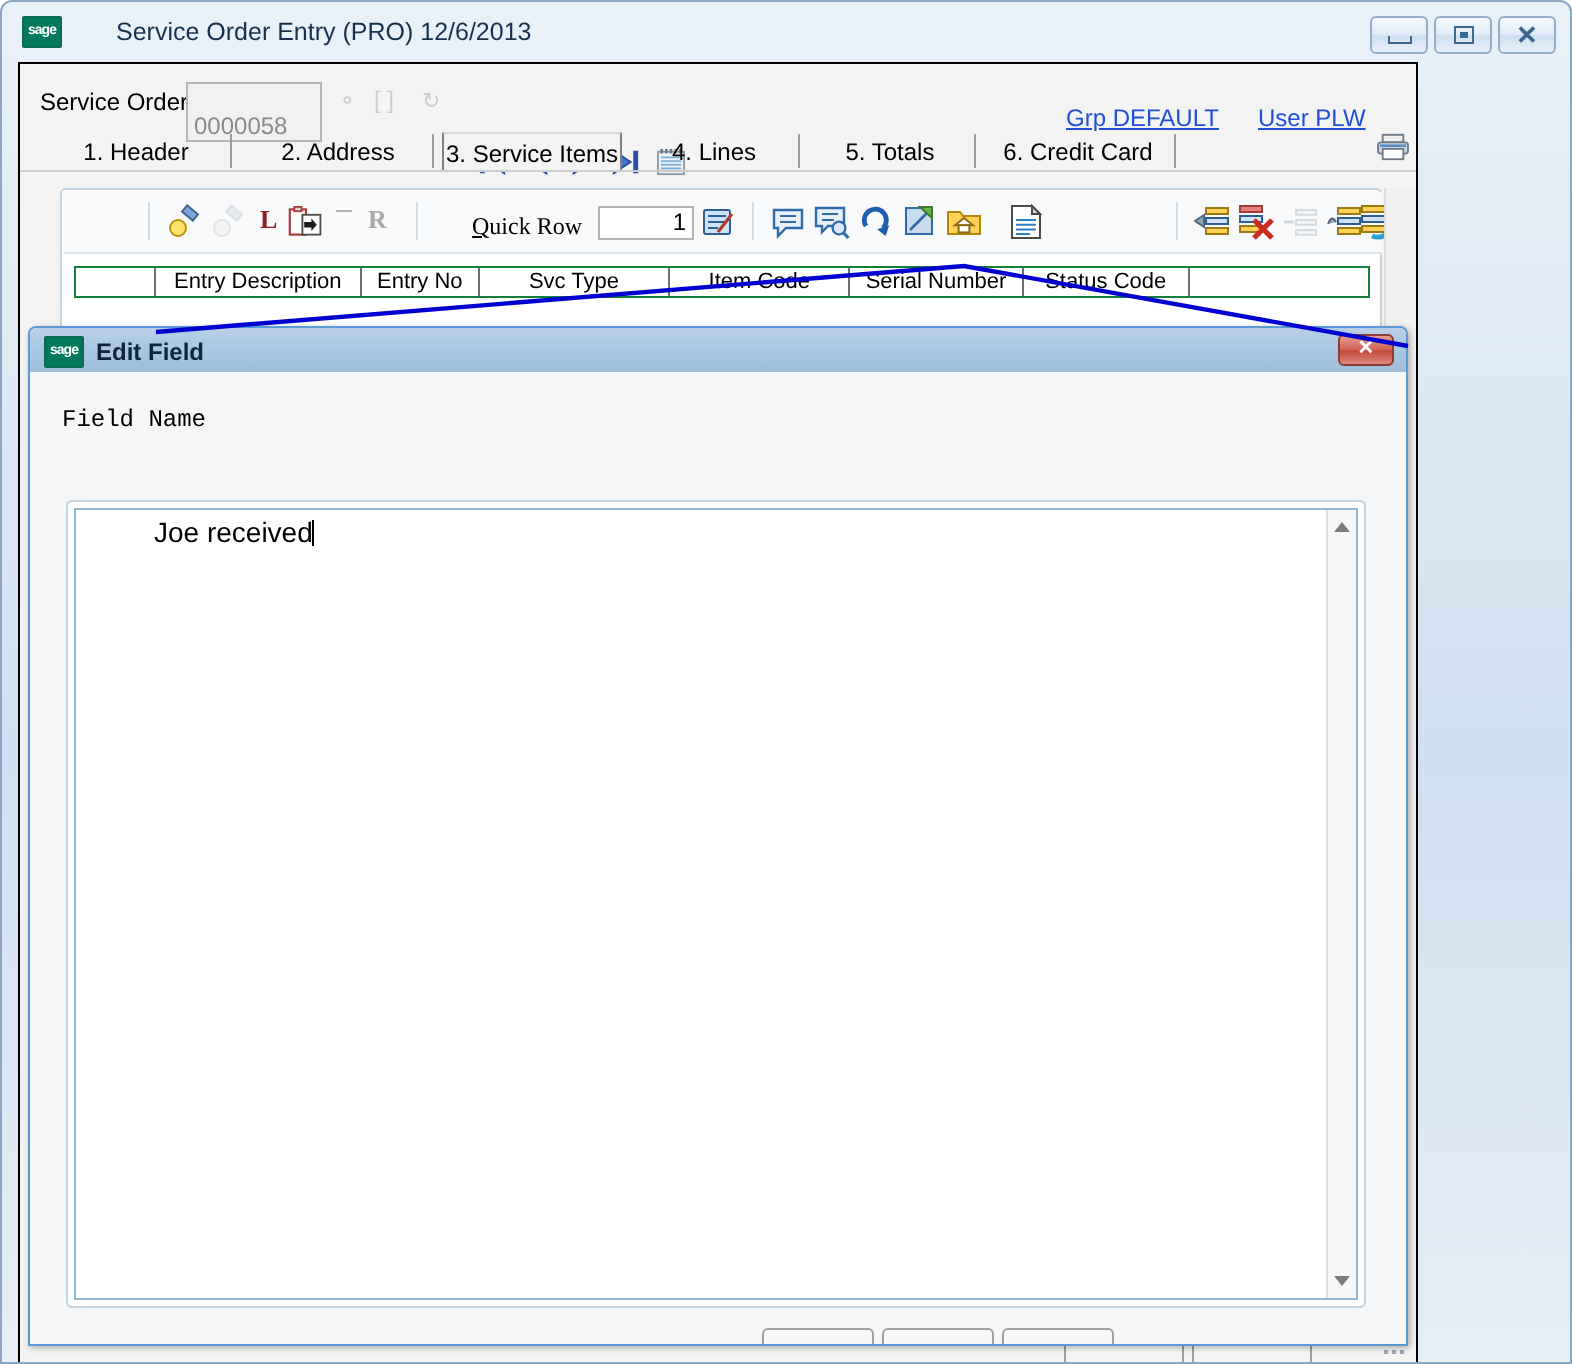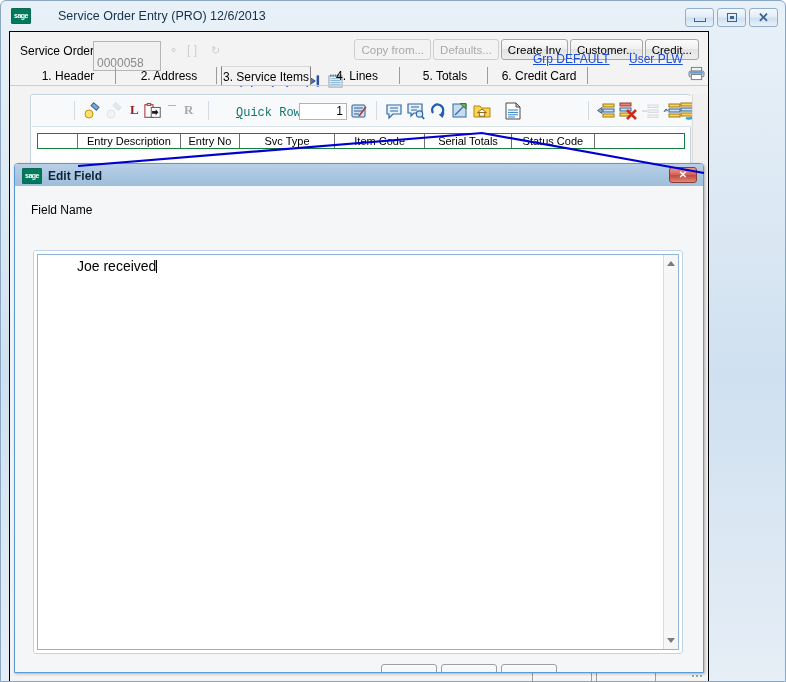--- a/index.html
+++ b/index.html
@@ -183,21 +183,21 @@
   }
   .grid-toolbar {
     position: absolute;
     left: 1px; top: 1px;
     width: 659px; height: 30px;
     border-bottom: 1px solid #d9e3ec;
     background: #f7f9fb;
   }
   .tb-sep { position: absolute; top: 5px; width: 0; height: 19px; border-left: 1px solid #d2dbe3; }
   .tb-ico { position: absolute; top: 6px; width: 18px; height: 18px; }
-  .qr-label { position: absolute; left: 204px; top: 10px; font-size: 12px; color: #0f766e; font-family:Liberation Mono, monospace;}
+  .qr-label { position: absolute; left: 204px; top: 10px; font-size: 12px; color: #000000; font-family:Liberation Serif, serif;}
   .qr-input {
     position: absolute; left: 267px; top: 7px;
     width: 48px; height: 17px;
     box-sizing: border-box;
     border: 1px solid #b3b3b3;
     background: #ffffff;
     font-size: 12px;
     text-align: right;
     padding: 0 3px;
     color: #000;
@@ -275,21 +275,21 @@
     border-radius: 3px;
     background: linear-gradient(to bottom, #e59d95 0%, #d4665a 45%, #c4493c 55%, #dd8a80 100%);
     color: #ffffff;
     font-size: 10px;
     font-weight: bold;
     display: flex; align-items: center; justify-content: center;
     line-height: 1;
     font-family: "Liberation Sans", sans-serif;
   }
   .dlg-body { position: absolute; left: 0; top: 22px; width: 688px; height: 486px; background: #f4f6f8; }
-  .fn-label { position: absolute; left: 16px; top: 17px; font-size: 12px; color: #000; font-family: Liberation Sans, sans-serif; }
+  .fn-label { position: absolute; left: 16px; top: 17px; font-size: 12px; color: #000; font-family: Liberation Mono, monospace; }
   .fn-value {
     position: absolute; left: 139px; top: 13px;
     width: 222px; height: 19px;
     box-sizing: border-box;
     border: 1px solid #c9d4de;
     background: #f4f6f8;
     font-size: 12px;
     color: #000;
     padding: 1px 4px;
     font-family: "Liberation Sans", sans-serif;
@@ -418,27 +418,20 @@
           </g>
           <g stroke="#6b7680" stroke-width="1.4">
             <line x1="3" y1="0.6" x2="3" y2="3"></line>
               <line x1="5.5" y1="0.6" x2="5.5" y2="3"></line>
             <line x1="8" y1="0.6" x2="8" y2="3"></line>
               <line x1="10.5" y1="0.6" x2="10.5" y2="3"></line>
               <line x1="13" y1="0.6" x2="13" y2="3"></line>
           </g>
         </svg>
 
-        <div class="cmd-buttons">
-          <div class="cbtn disabled">Copy from...</div>
-          <div class="cbtn disabled">Defaults...</div>
-          <div class="cbtn">Create Inv</div>
-          <div class="cbtn">Customer...</div>
-          <div class="cbtn">Credit...</div>
-        </div>
       </div>
 
       <div class="tabstrip">
         <div class="tab" style="left:10px;width:96px;">
           <span>1. Header</span>
             <i class="sep"></i>
         </div>
         <div class="tab" style="left:111px;width:96px;">
           <span>2. Address</span>
             <i class="sep"></i>
@@ -569,21 +562,21 @@
             <path d="M6 16 q5 2 10 -3" fill="none" stroke="#2f9fd8" stroke-width="2.4"></path>
           </svg>
         </div>
 
         <div class="grid-head">
           <div class="gh-cell" style="width:46px;"></div>
           <div class="gh-cell" style="width:119px;">Entry Description</div>
           <div class="gh-cell" style="width:68px;">Entry No</div>
           <div class="gh-cell" style="width:110px;">Svc Type</div>
           <div class="gh-cell" style="width:104px;">Item Code</div>
-          <div class="gh-cell" style="width:100px;">Serial Totals</div>
+          <div class="gh-cell" style="width:100px;">Serial Number</div>
           <div class="gh-cell" style="width:96px;">Status Code</div>
           <div class="gh-cell" style="width:103px;"></div>
         </div>
       </div>
 
       <div class="panel-scroll"></div>
 
       <div class="bottom-btn" style="left:522px;width:60px;"></div>
       <div class="bottom-btn" style="left:586px;width:60px;"></div>
 

